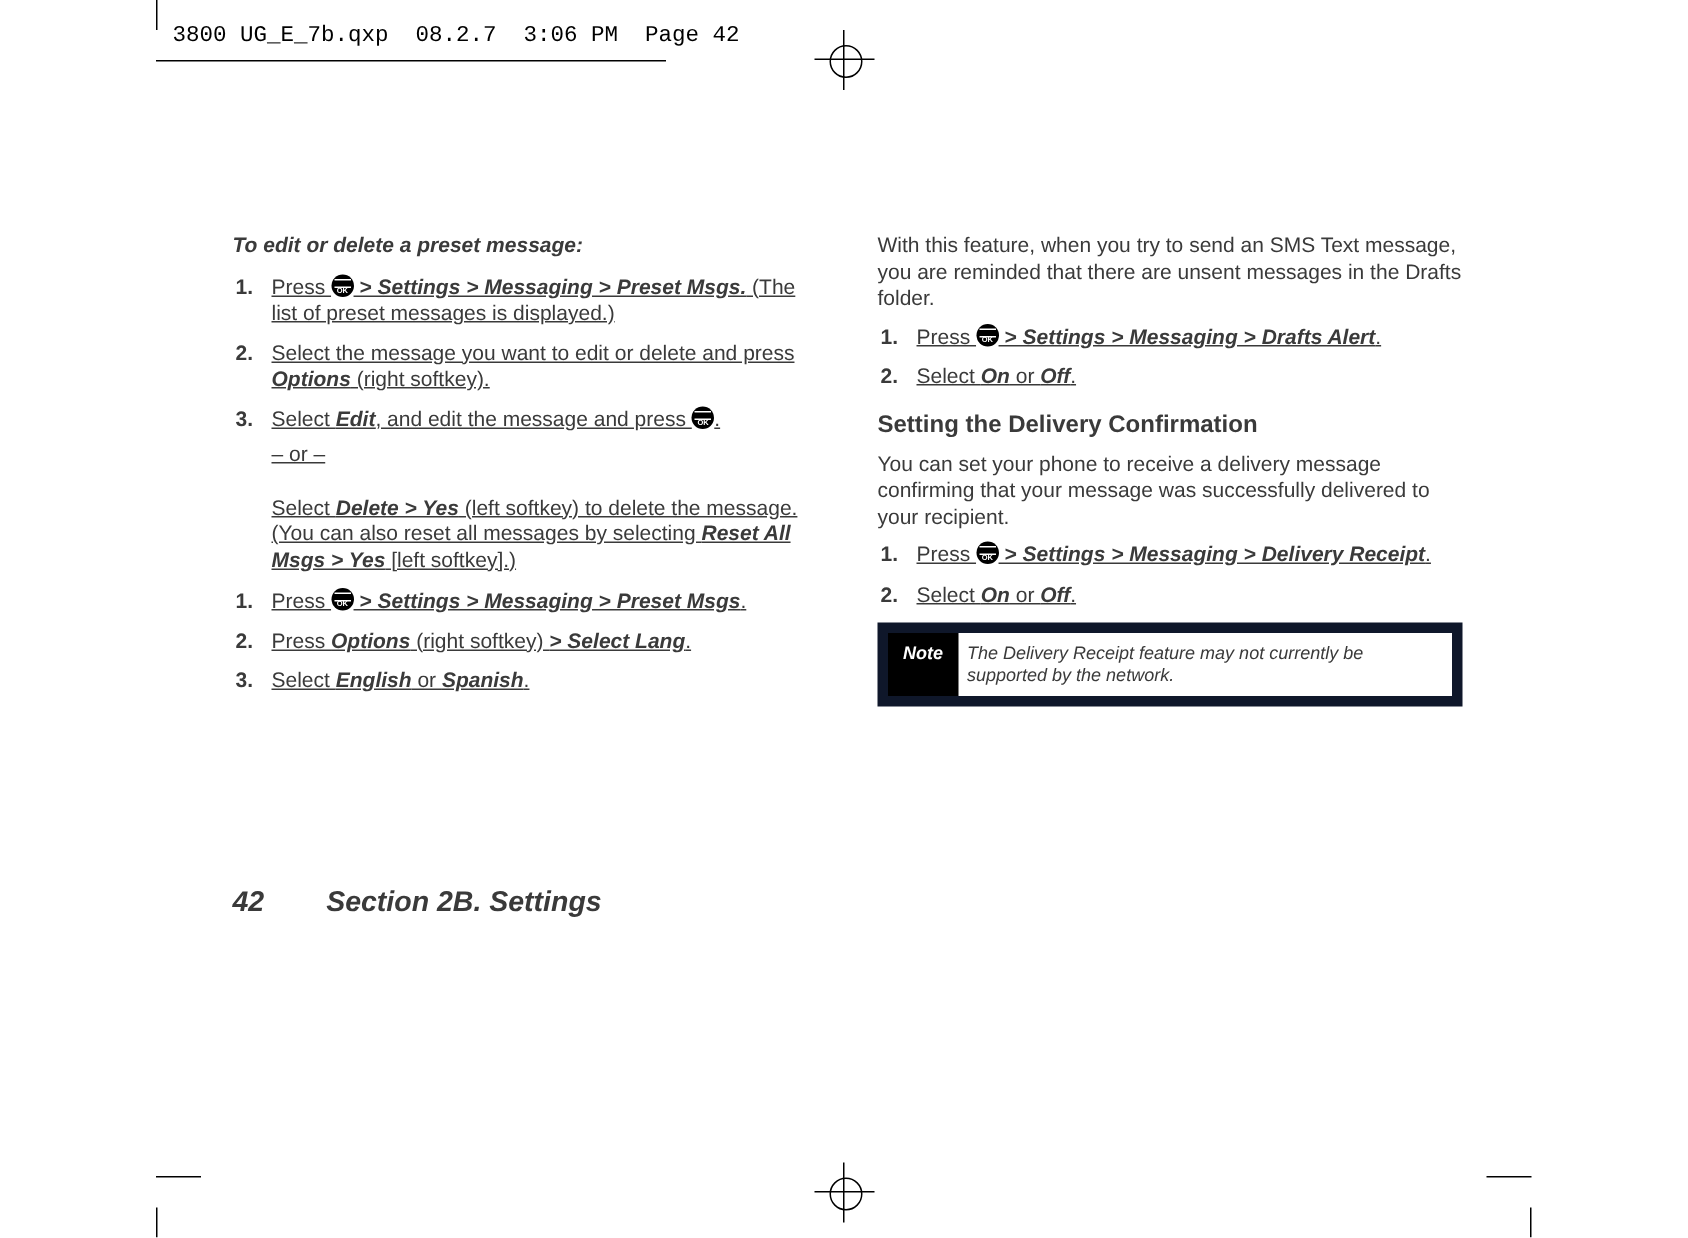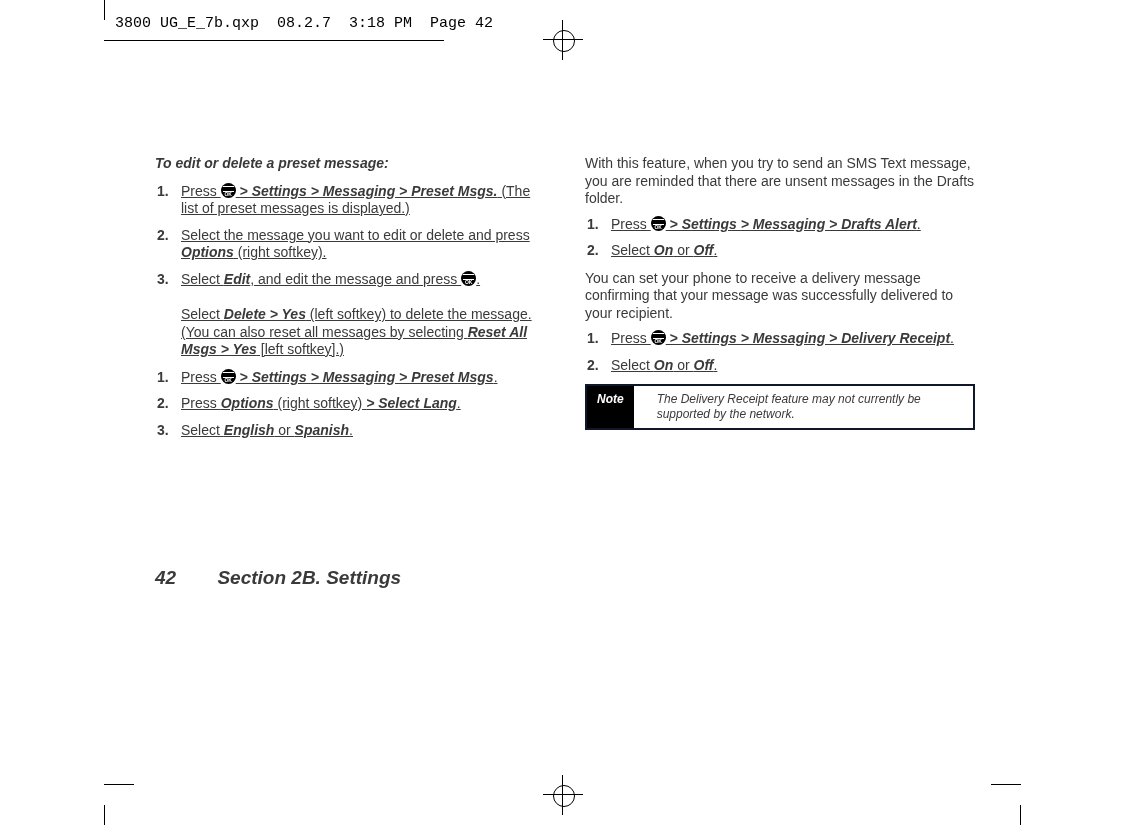--- a/index.html
+++ b/index.html
@@ -122,53 +122,53 @@
   }
   h2.section {
     font-size: 16px;
     font-weight: bold;
     margin: 0 0 7px 0;
     color: #3a3a3a;
   }
   .or { margin: 6px 0 6px 26px; }
   .note-box {
     display: flex;
-    border: 2px solid #0f172a;
+    border: 7px solid #0f172a;
     margin-top: 10px;
     font-size: 12px;
   }
   .note-label {
     background: #000;
     color: #fff;
     font-weight: bold;
     font-style: italic;
     padding: 6px 10px;
     display: flex;
     align-items: flex-start;
   }
   .note-text {
     font-style: italic;
-    padding: 6px 23px;
+    padding: 6px 6px;
     flex: 1;
   }
   .footer {
     position: absolute;
     bottom: -140px;
     left: 0;
     font-style: italic;
     font-weight: bold;
     font-size: 19px;
     color: #3a3a3a;
   }
   .footer .pagenum { margin-right: 36px; }
 </style>
 </head>
 <body>
 
-<div class="header-text">3800 UG_E_7b.qxp  08.2.7  3:18 PM  Page 42</div>
+<div class="header-text">3800 UG_E_7b.qxp  08.2.7  3:06 PM  Page 42</div>
 <div class="crop-top">
   <div class="crop-mark">
       <div class="circle"></div>
     </div>
 </div>
 <div style="position:absolute;top:40px;left:104px;height:1px;width:340px;background:#000"></div>
 <div style="position:absolute;top:0;left:104px;width:1px;height:20px;background:#000"></div>
 <div style="position:absolute;top:0;right:104px;width:1px;height:20px;"></div>
 
 <div class="crop-bottom">
@@ -188,20 +188,21 @@
       <p class="intro-italic">To edit or delete a preset message:</p>
       <ol class="steps">
         <li>
           <span>Press </span><span class="menu-icon"></span><span class="bi"> &gt; Settings &gt; Messaging &gt; Preset Msgs.</span><span> (The list of preset messages is displayed.)</span>
         </li>
         <li>
           <span>Select the message you want to edit or delete and press </span><span class="bi">Options</span><span> (right softkey).</span>
         </li>
         <li>
           <span>Select </span><span class="bi">Edit</span><span>, and edit the message and press </span><span class="menu-icon"></span><span>.</span>
+          <div class="or" style="margin-left:0">– or –</div>
           <div style="margin-top:18px">
             <span>Select </span><span class="bi">Delete &gt; Yes</span><span> (left softkey) to delete the message. (You can also reset all messages by selecting </span><span class="bi">Reset All Msgs &gt; Yes</span><span> [left softkey].)</span>
           </div>
         </li>
       </ol>
 
       <ol class="steps">
         <li>
           <span>Press </span><span class="menu-icon"></span><span class="bi"> &gt; Settings &gt; Messaging &gt; Preset Msgs</span><span>.</span>
         </li>
@@ -218,20 +219,21 @@
       <p style="margin:0 0 8px 0">With this feature, when you try to send an SMS Text message, you are reminded that there are unsent messages in the Drafts folder.</p>
       <ol class="steps">
         <li>
           <span>Press </span><span class="menu-icon"></span><span class="bi"> &gt; Settings &gt; Messaging &gt; Drafts Alert</span><span>.</span>
         </li>
         <li>
           <span>Select </span><span class="bi">On</span><span> or </span><span class="bi">Off</span><span>.</span>
         </li>
       </ol>
 
+      <h2 class="section" style="margin-top:14px">Setting the Delivery Confirmation</h2>
       <p style="margin:0 0 8px 0">You can set your phone to receive a delivery message confirming that your message was successfully delivered to your recipient.</p>
       <ol class="steps">
         <li>
           <span>Press </span><span class="menu-icon"></span><span class="bi"> &gt; Settings &gt; Messaging &gt; Delivery Receipt</span><span>.</span>
         </li>
         <li>
           <span>Select </span><span class="bi">On</span><span> or </span><span class="bi">Off</span><span>.</span>
         </li>
       </ol>
 

